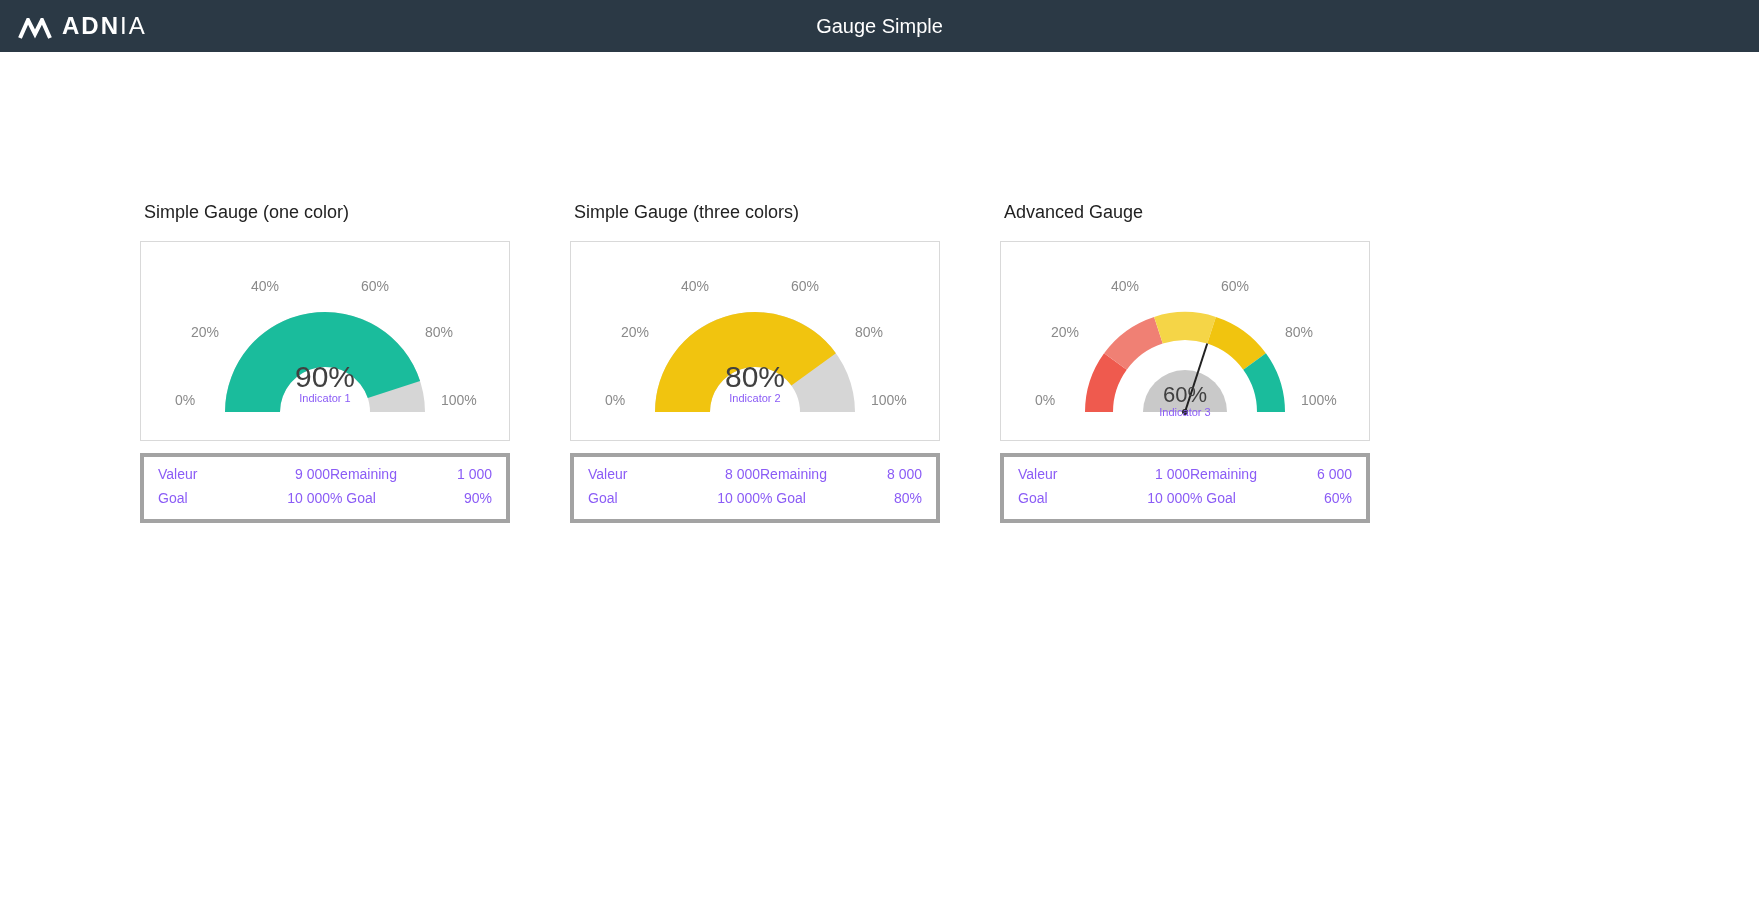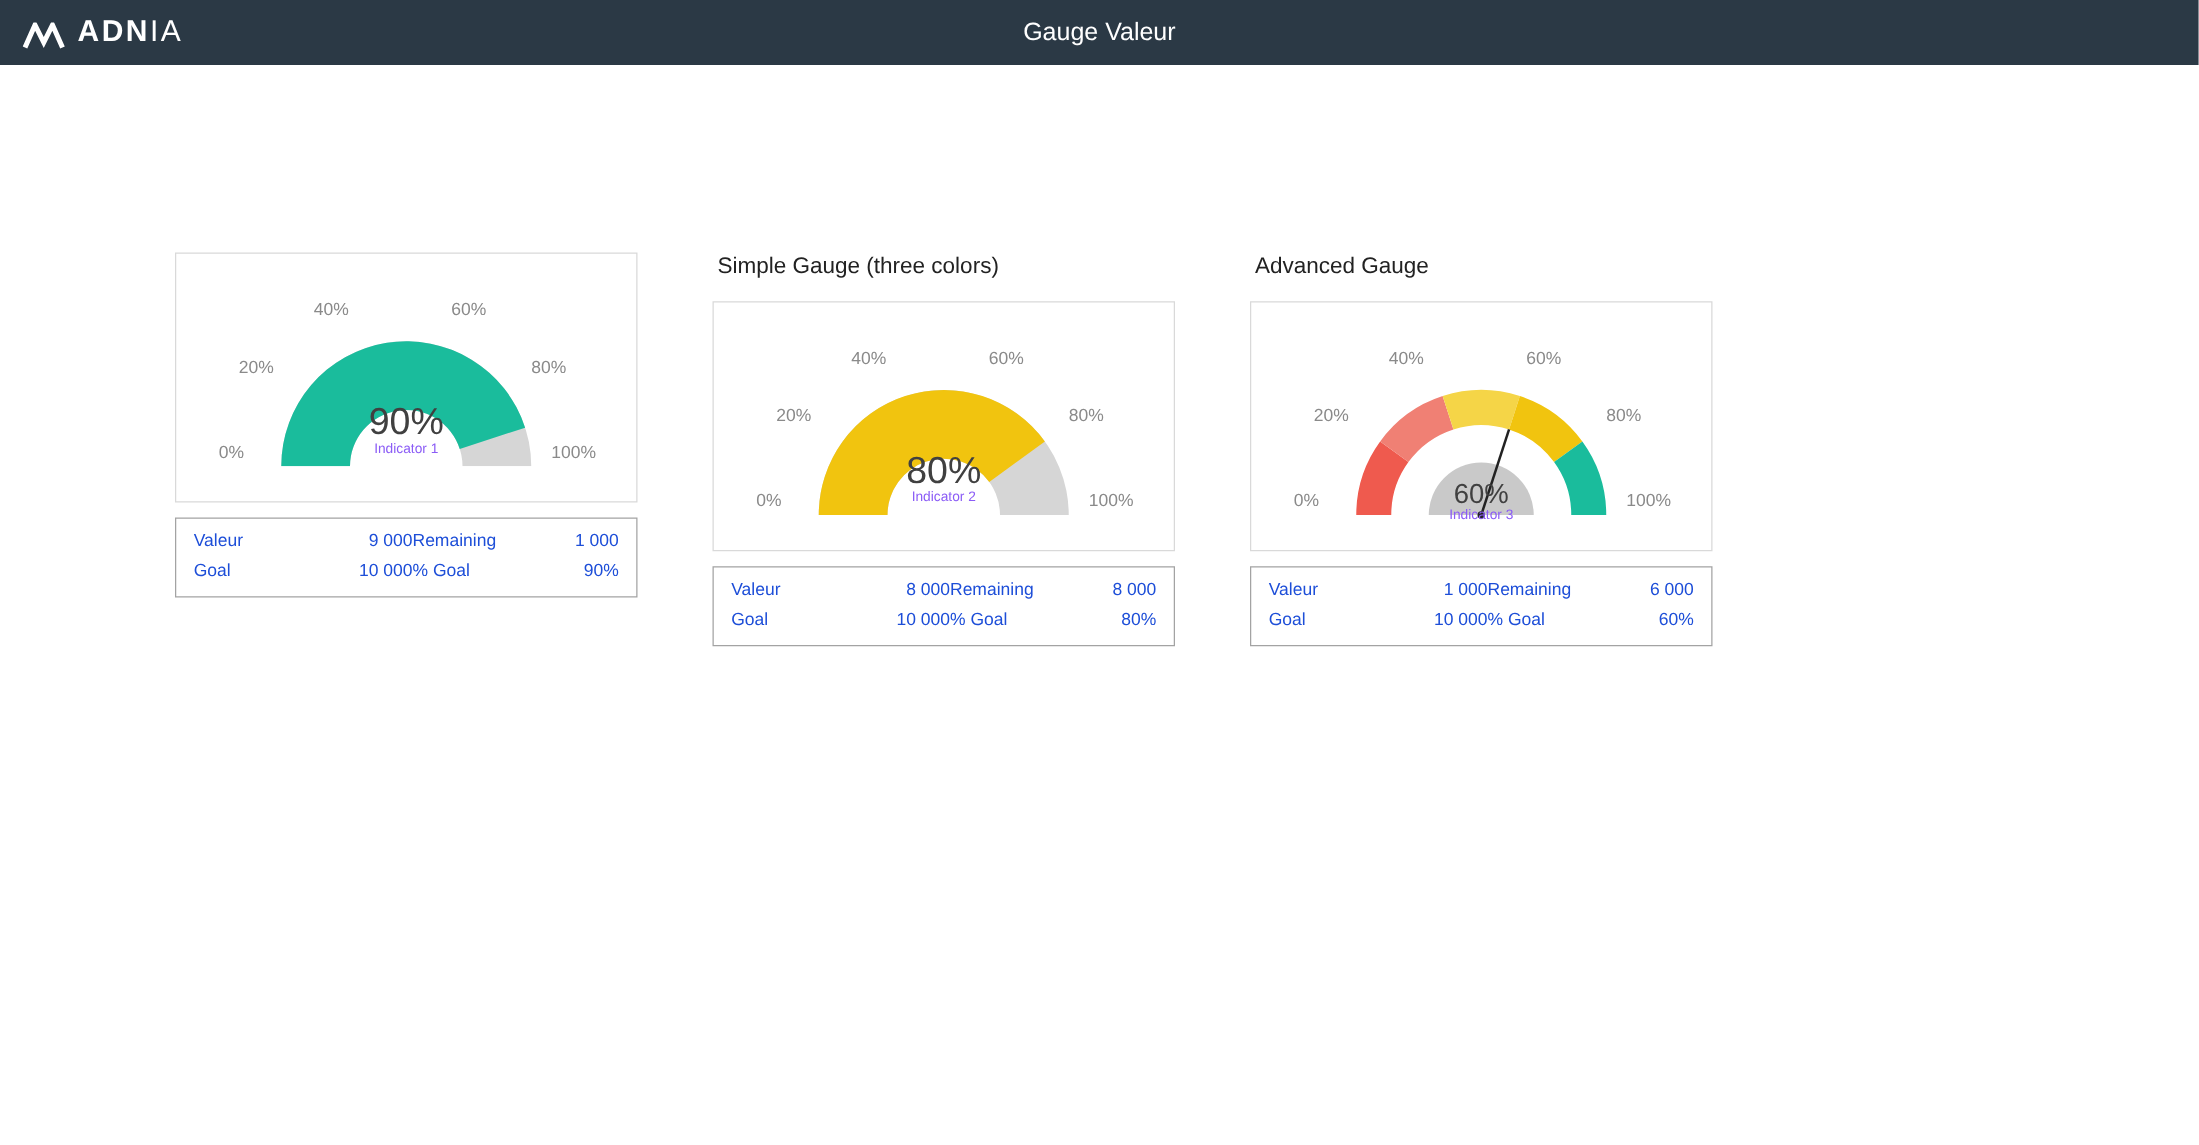--- a/index.html
+++ b/index.html
@@ -74,25 +74,25 @@
     font-size: 30px;
     font-weight: 400;
     color: #404040;
   }
   .center-value .ind {
     font-size: 11px;
     color: #8b5cf6;
     margin-top: -2px;
   }
   .data-table {
-    border: 1px solid #a3a3a3;
+    border: 4px solid #a3a3a3;
     margin-top: 12px;
     padding: 6px 14px 8px 14px;
     font-size: 14px;
-    color: #1d4ed8;
+    color: #8b5cf6;
   }
   .data-row {
     display: flex;
     line-height: 1.7;
   }
   .data-row > div { flex: 1; }
   .data-row .lbl { }
   .data-row .val { text-align: right; padding-left: 10px; }
   .data-row .lbl2 { }
   .data-row .val2 { text-align: right; }
@@ -102,26 +102,27 @@
 
 <div class="header">
   <div class="logo">
     <span class="logo-mark">
       <svg width="34" height="22" viewBox="0 0 34 22">
         <path d="M2 20 L10 2 L17 16 L24 2 L32 20" stroke="#fff" stroke-width="4" fill="none" stroke-linejoin="miter" stroke-linecap="butt"></path>
       </svg>
     </span>
     <span class="logo-text"><b>ADN</b><span>IA</span></span>
   </div>
-  <div class="header-title">Gauge Valeur</div>
+  <div class="header-title">Gauge Simple</div>
 </div>
 
 <div class="content">
 
   <div class="panel">
+    <div class="panel-title">Simple Gauge (one color)</div>
     <div class="chart-box">
       <div class="gauge-wrap">
         <svg class="gauge-svg" width="240" height="120" viewBox="0 0 240 120">
 
           <path d="M20 120 A100 100 0 0 1 220 120 L165 120 A45 45 0 0 0 75 120 Z" fill="#d6d6d6"></path>
 
           <path d="M20 120 A100 100 0 0 1 215.11 89.1 L162.8 106.1 A45 45 0 0 0 75 120 Z" fill="#1abc9c"></path>
         </svg>
       </div>
       <div class="tick-label" style="left:34px; top:150px;">0%</div>

